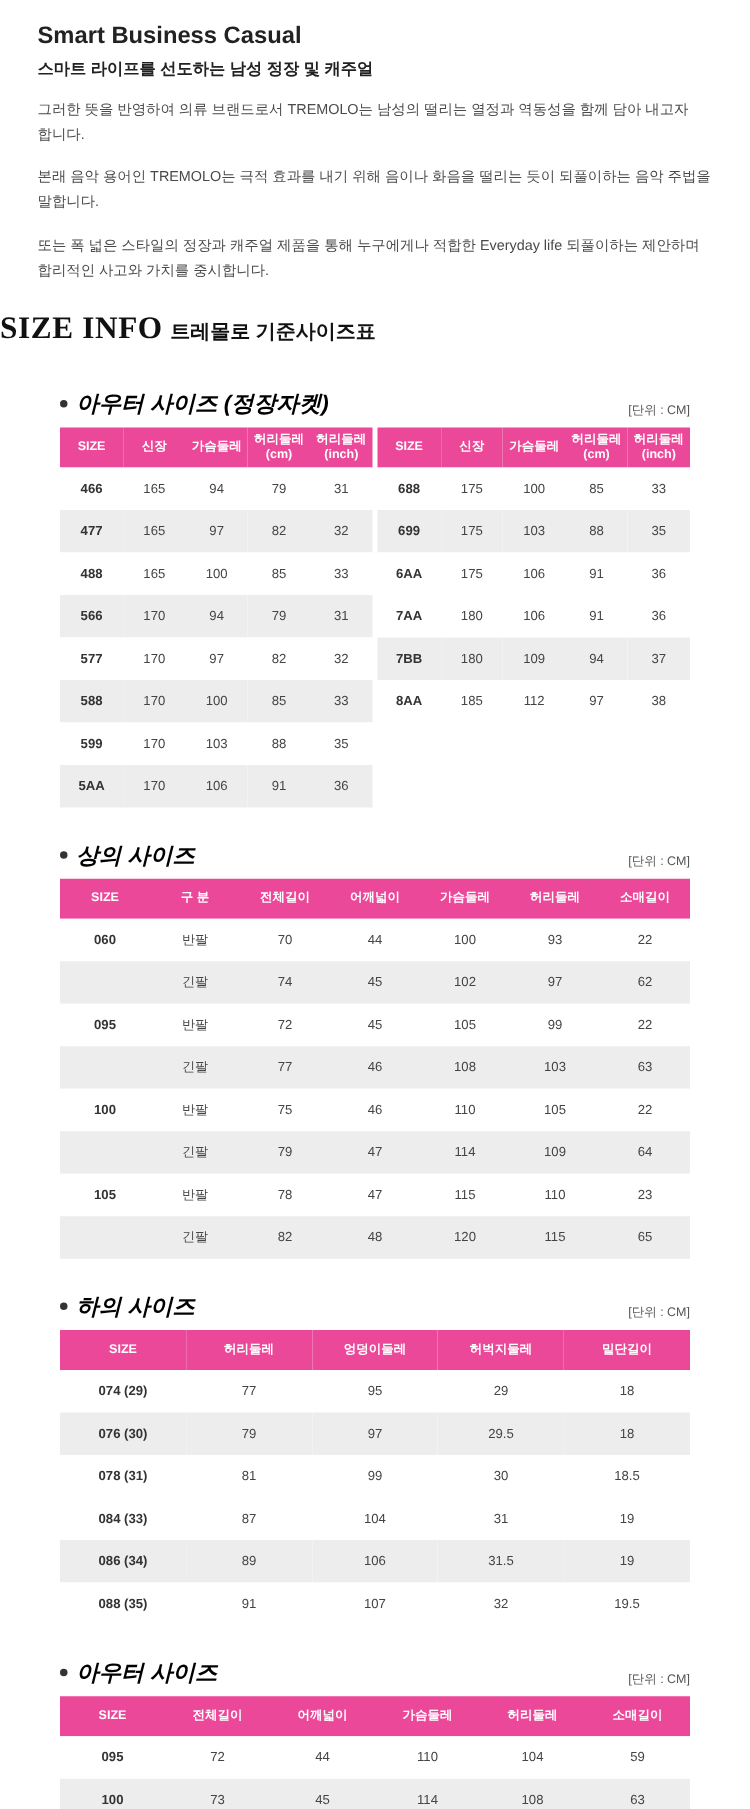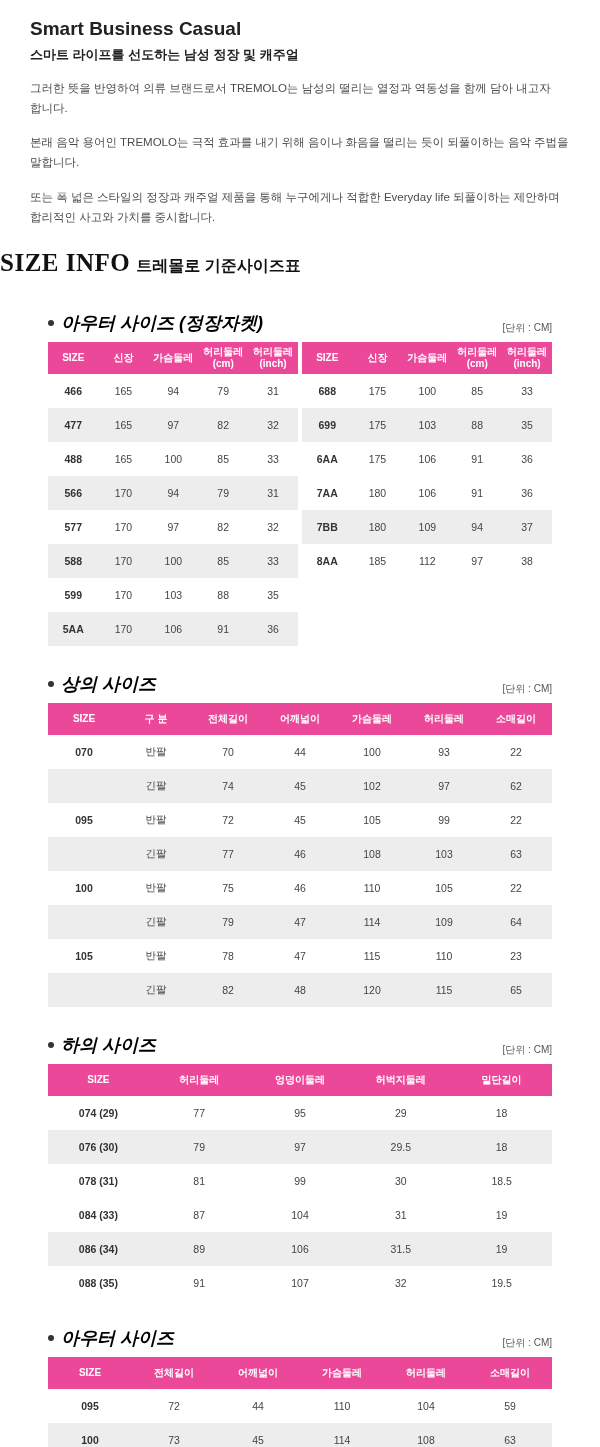--- a/index.html
+++ b/index.html
@@ -310,21 +310,21 @@
             <th>구 분</th>
             <th>전체길이</th>
             <th>어깨넓이</th>
             <th>가슴둘레</th>
             <th>허리둘레</th>
             <th>소매길이</th>
           </tr>
         </thead>
       <tbody id="top-body">
           <tr class="odd">
-            <td class="size-col">070</td>
+            <td class="size-col">060</td>
             <td>반팔</td>
             <td>70</td>
             <td>44</td>
             <td>100</td>
             <td>93</td>
             <td>22</td>
           </tr>
           <tr class="even">
             <td class="size-col"></td>
             <td>긴팔</td>

